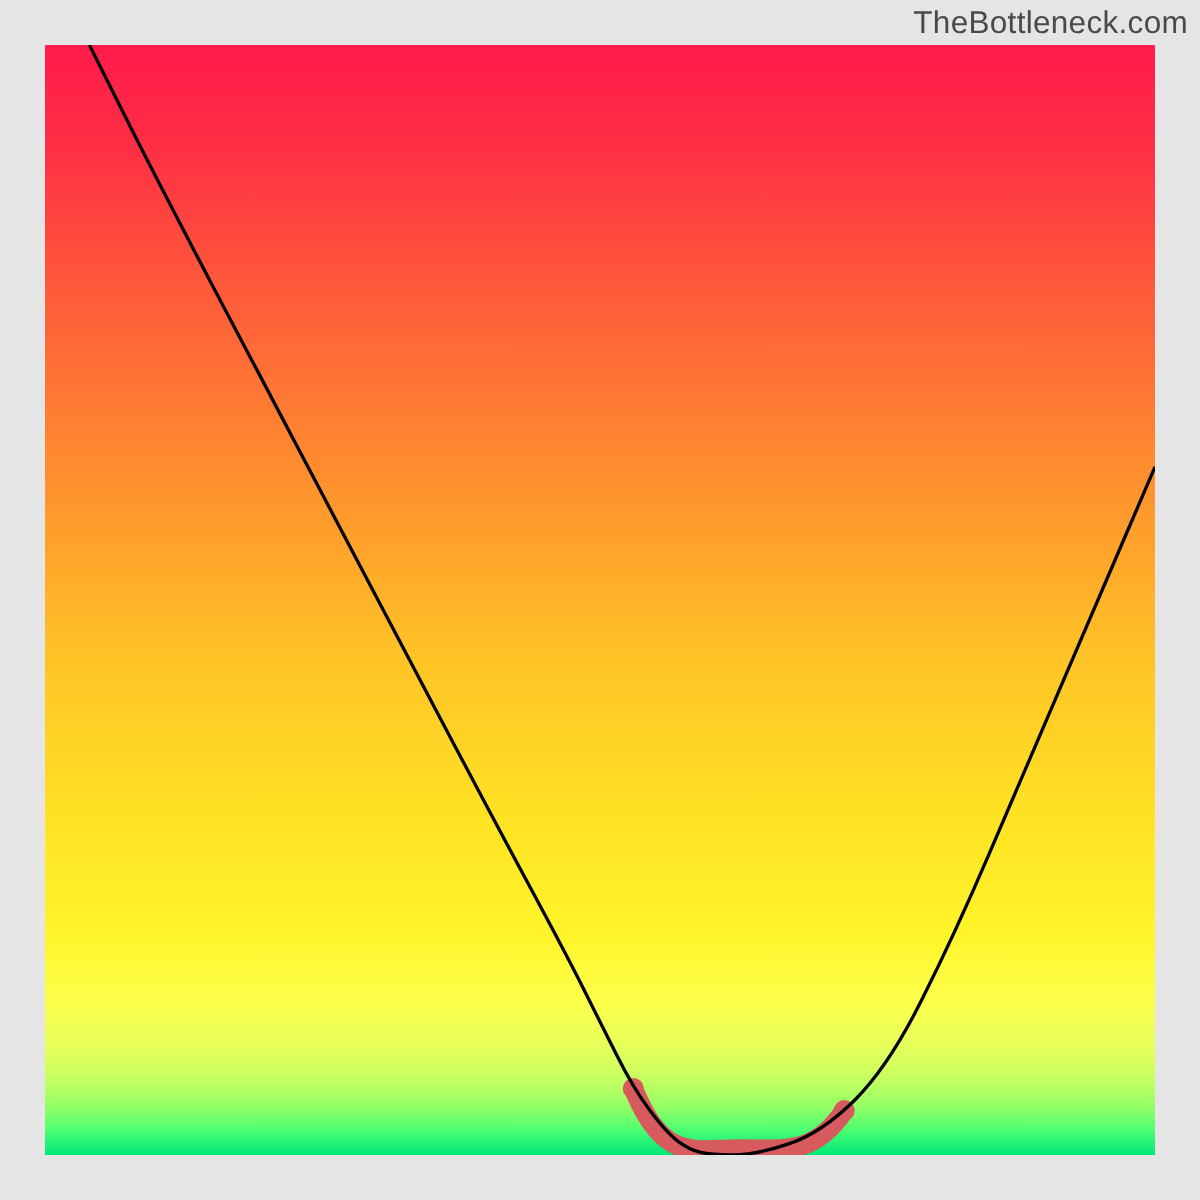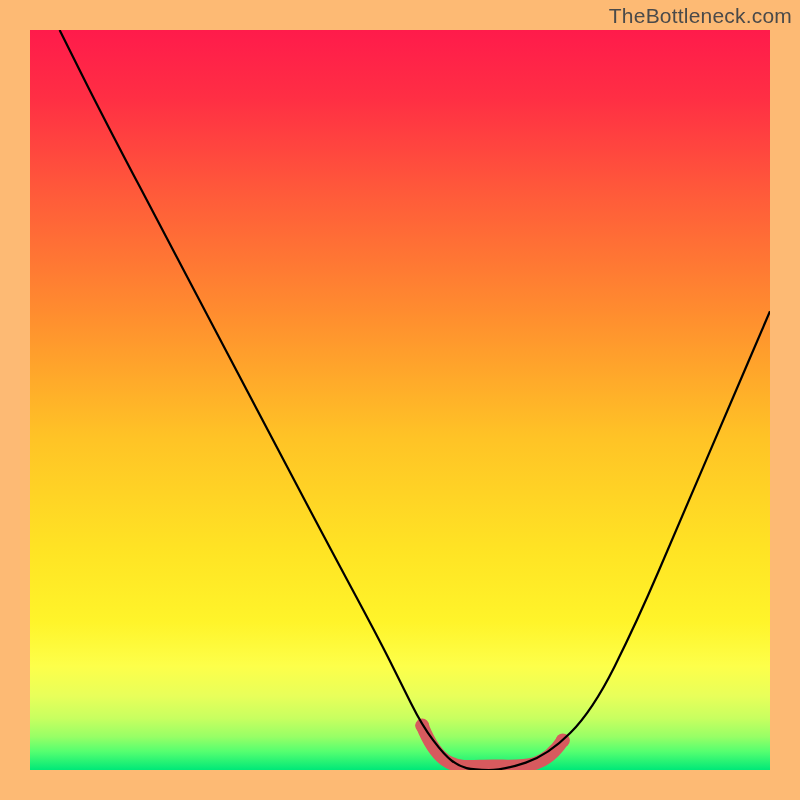--- a/index.html
+++ b/index.html
@@ -8,21 +8,21 @@
     width: 800px;
     height: 800px;
     overflow: hidden;
     background: #000;
     font-family: Arial, Helvetica, sans-serif;
   }
   .frame {
     position: relative;
     width: 800px;
     height: 800px;
-    background: #fdba74;
+    background: #e5e5e5;
   }
   .watermark {
     position: absolute;
     top: 4px;
     right: 8px;
     color: #4a4a4a;
     font-size: 21px;
     font-weight: 400;
     letter-spacing: 0.2px;
     z-index: 10;

